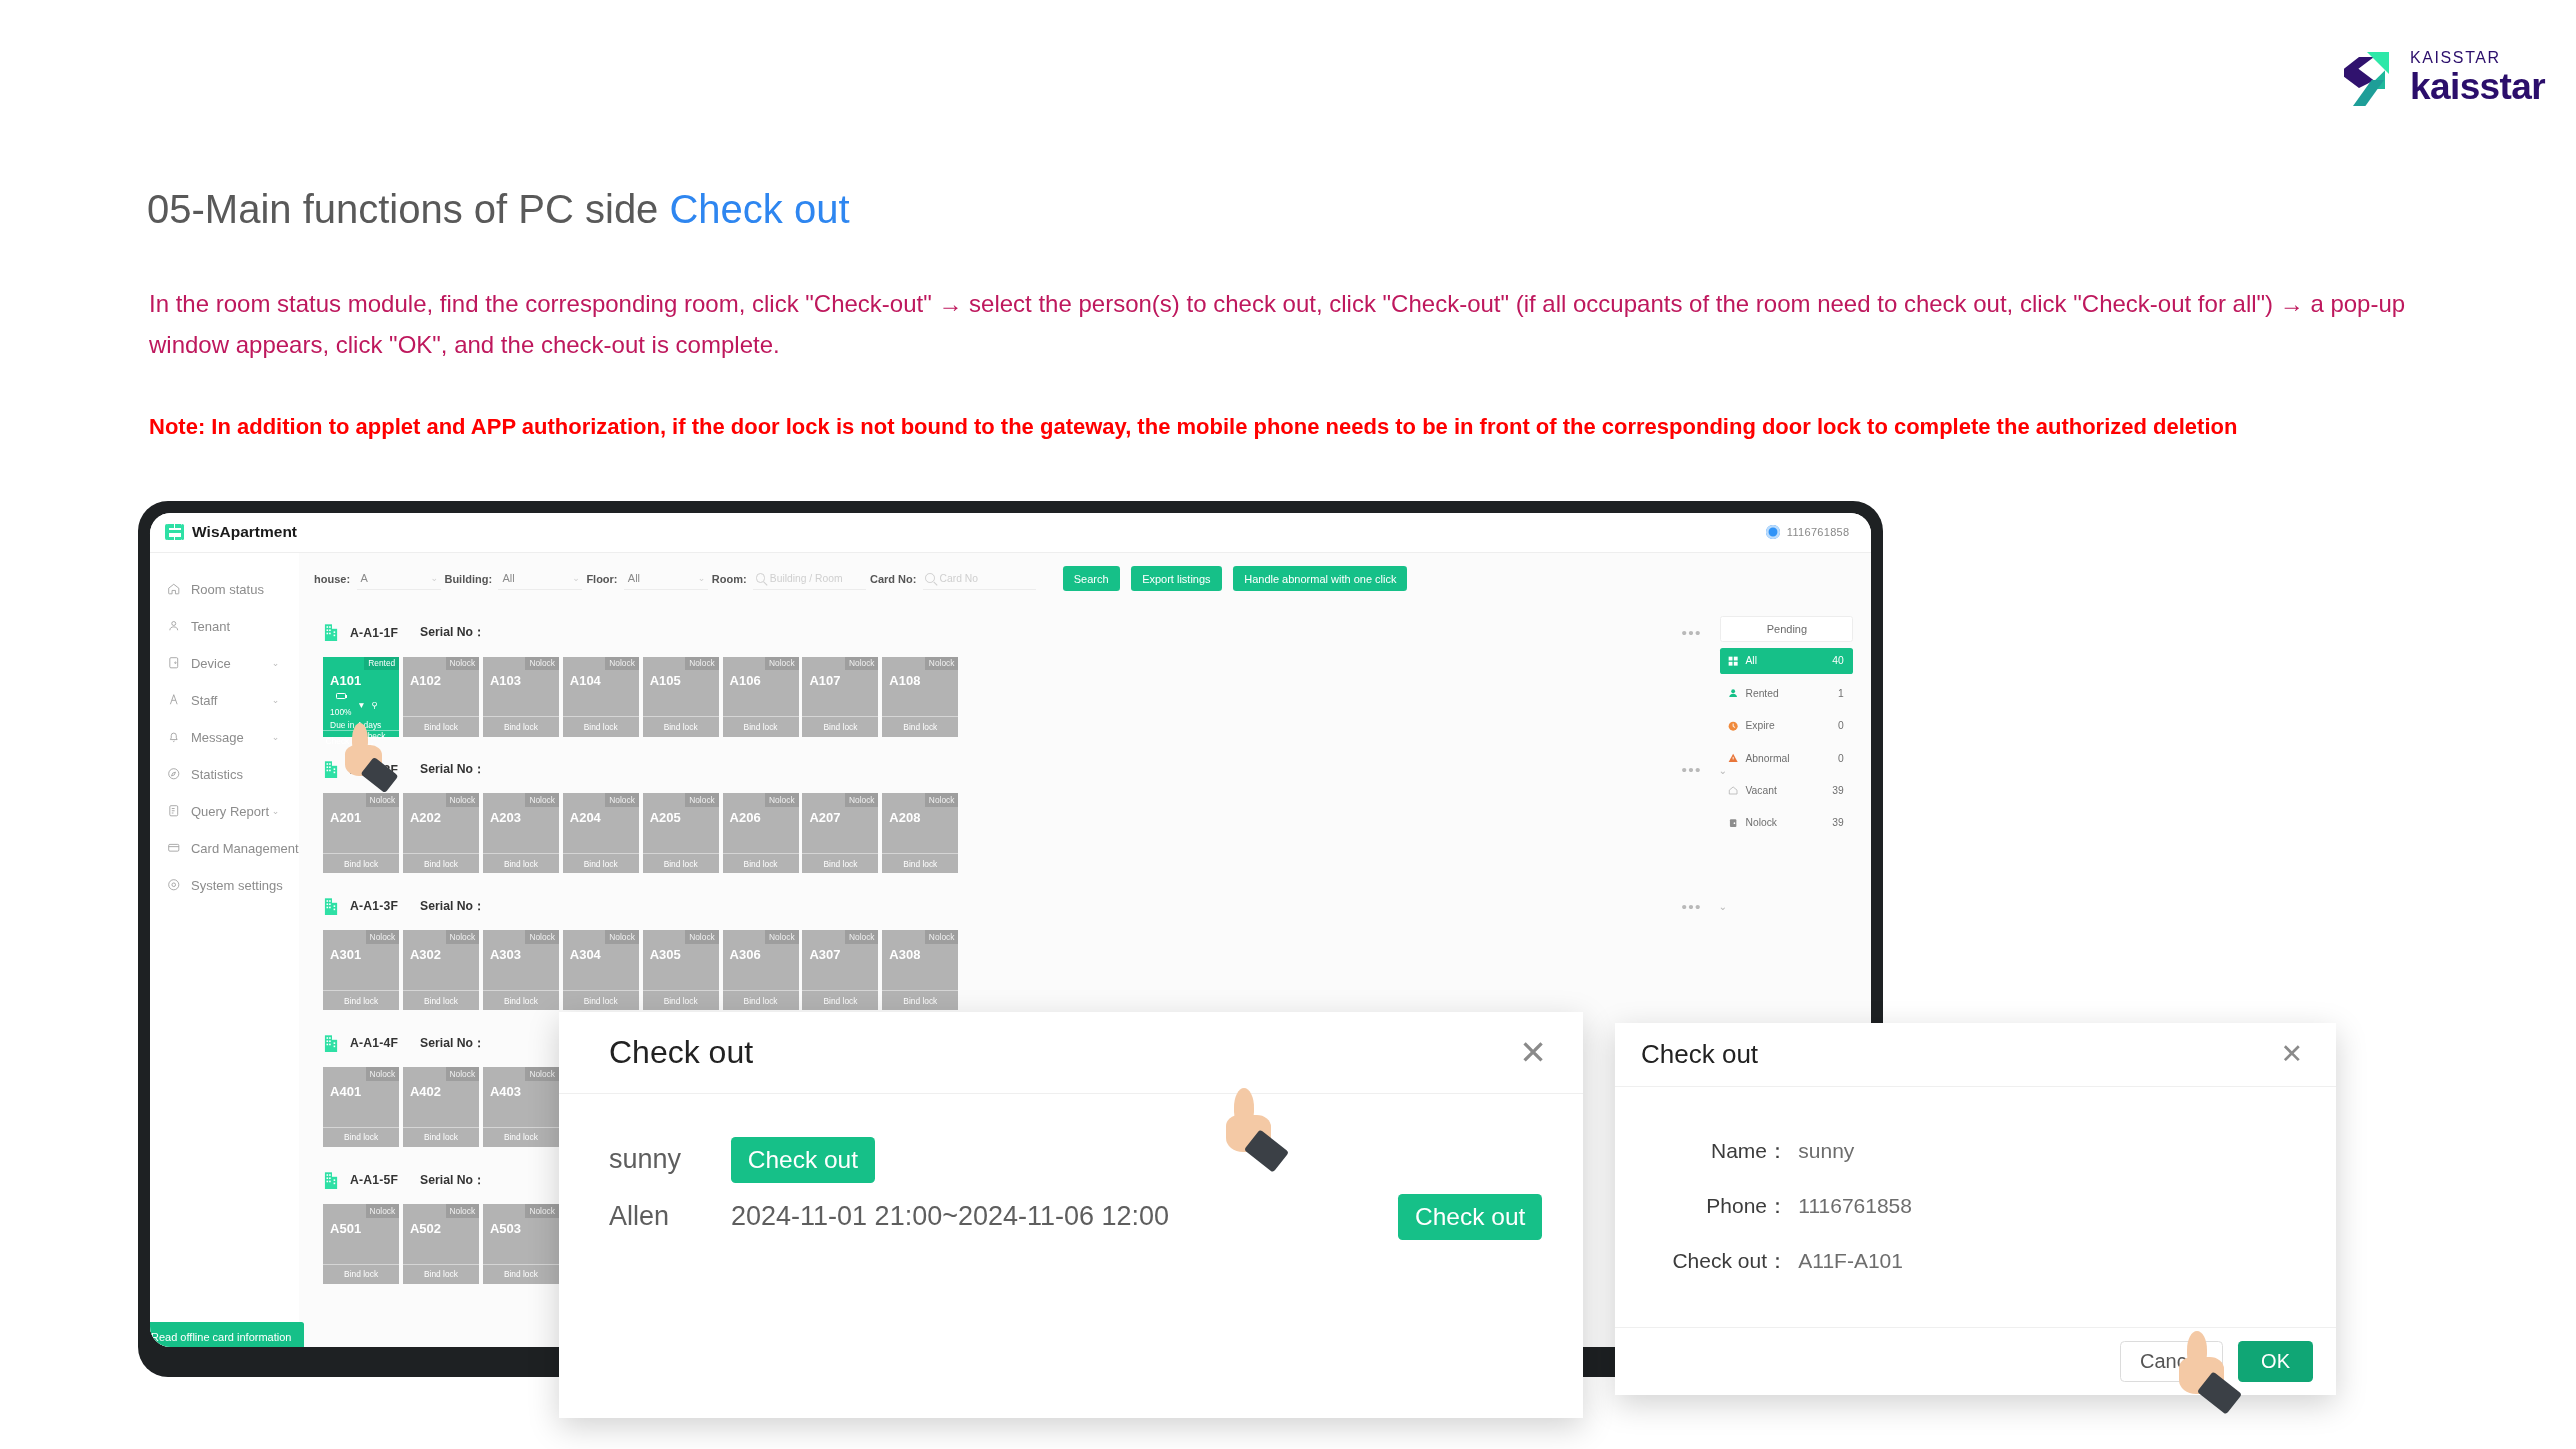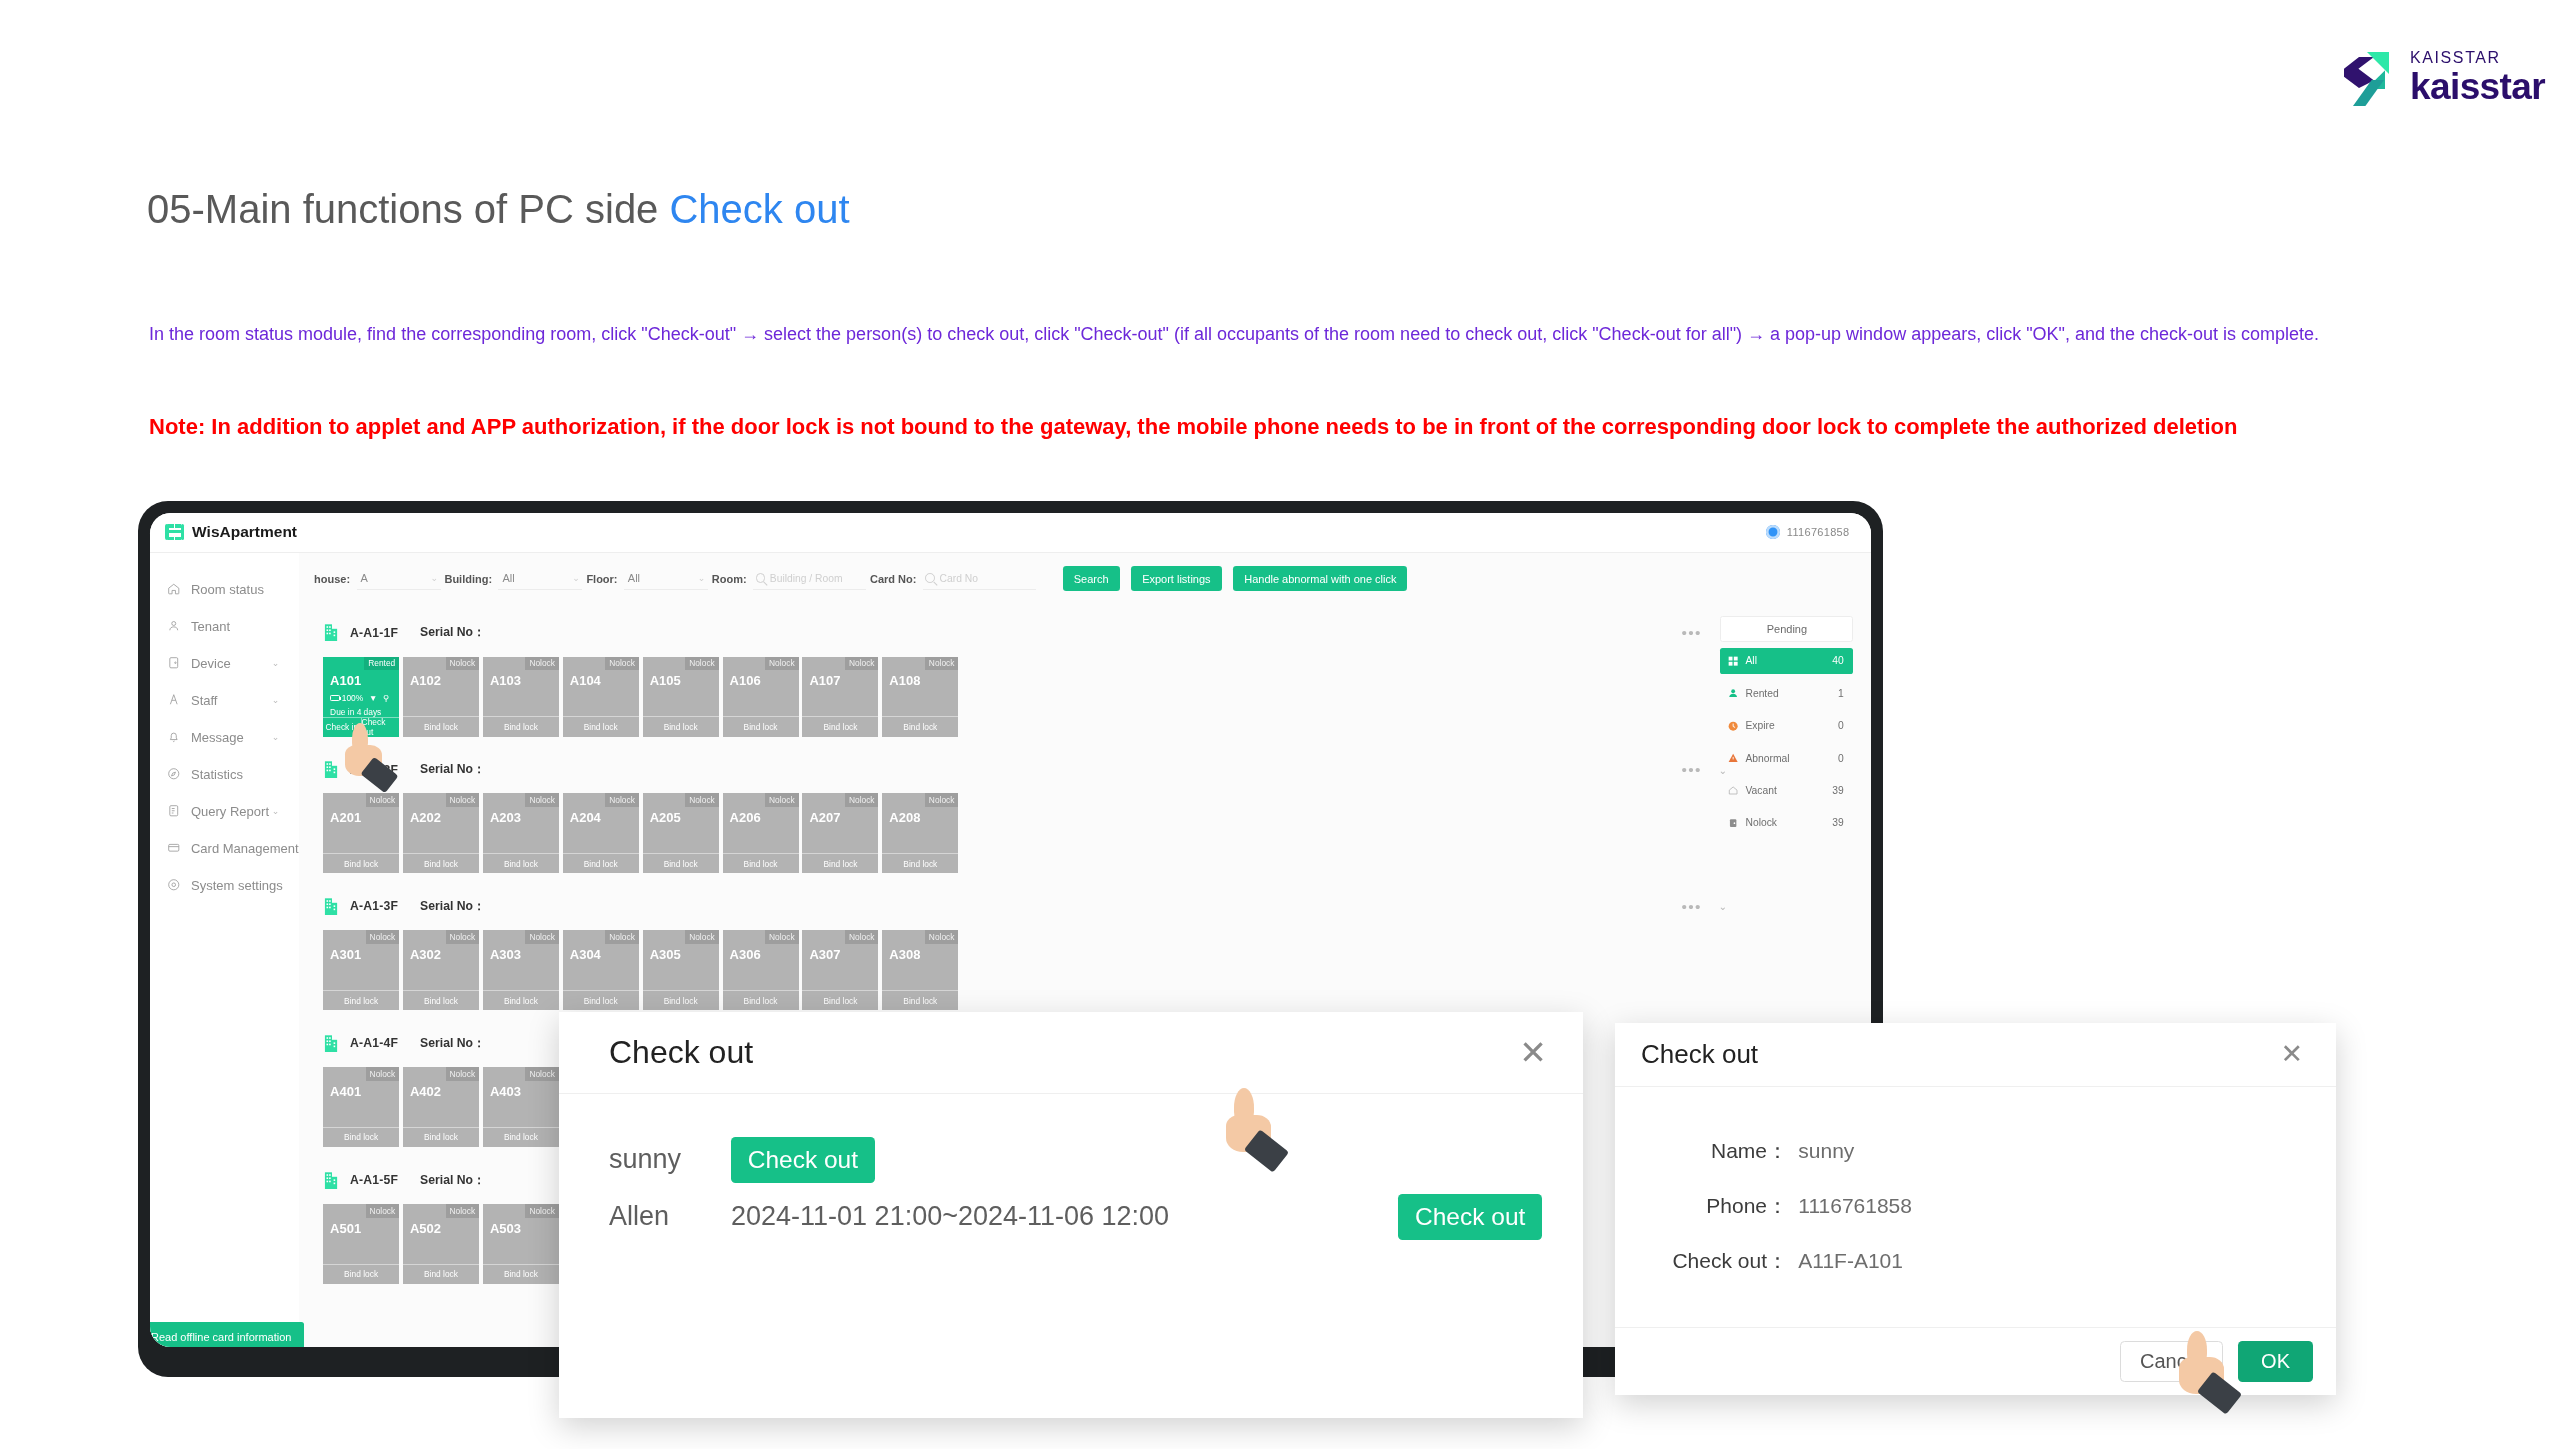--- a/index.html
+++ b/index.html
@@ -33,21 +33,21 @@
     letter-spacing: -0.6px;
   }
   .subtitle {
     position:absolute; left: 147px; top: 187px;
     font-size: 40px; color:#595959; font-weight:400;
   }
   .subtitle .hl { color:#2e86f0; }
 
   .body-text {
     position:absolute; left: 149px; top: 283px; width: 2267px;
-    font-size: 18px; color:#6d28d9; line-height: 1.72; margin-top: 36px;
+    font-size: 24px; color:#be185d; line-height: 1.72;
   }
   .note-text {
     position:absolute; left: 149px; top: 412px; width: 2293px;
     font-size: 22px; color:#ff0000; font-weight: 700; line-height: 1.35;
   }
 
   
   .laptop {
     position:absolute; left: 138px; top: 501px;
     width: 1745px; height: 876px;
@@ -140,21 +140,21 @@
   }
   .room.rented { background:#18c58d; }
   .room-tag {
     position:absolute; right:0; top:0; background:#9e9e9e; color:#f0f0f0;
     font-size:8.4px; padding:1.9px 3.9px;
   }
   .room.rented .room-tag { background:#13b07e; color:#fff; }
   .room-body { flex:1; padding:16.7px 0 0 7px; }
   .room-no { font-size:13px; font-weight:700; }
   .room-meta { display:flex; align-items:center; gap:5.8px; margin-top:4.5px; font-size:8.4px; }
-  .batt { display:inline-flex; align-items:center; gap:2px; }
+  .batt { display:inline-flex; align-items:center; gap:8px;flex-direction:column; }
   .batt-b { width:9.7px; height:5.8px; border:1px solid #fff; border-radius:1.3px; position:relative; }
   .batt-b::after{content:"";position:absolute;right:-1.9px;top:1.3px;width:1.3px;height:2.6px;background:#fff;}
   .room-due { font-size:8.4px; margin-top:3.9px; }
   .room-foot { height:20.6px; display:flex; border-top:0.6px solid rgba(255,255,255,.45); }
   .room-foot div { flex:1; display:flex; align-items:center; justify-content:center; font-size:8.4px; }
   .room-foot div + div { border-left:0.6px solid rgba(255,255,255,.45); }
 
   
   .statpanel {
     position:absolute; right:18px; top:103px; width:133px;

